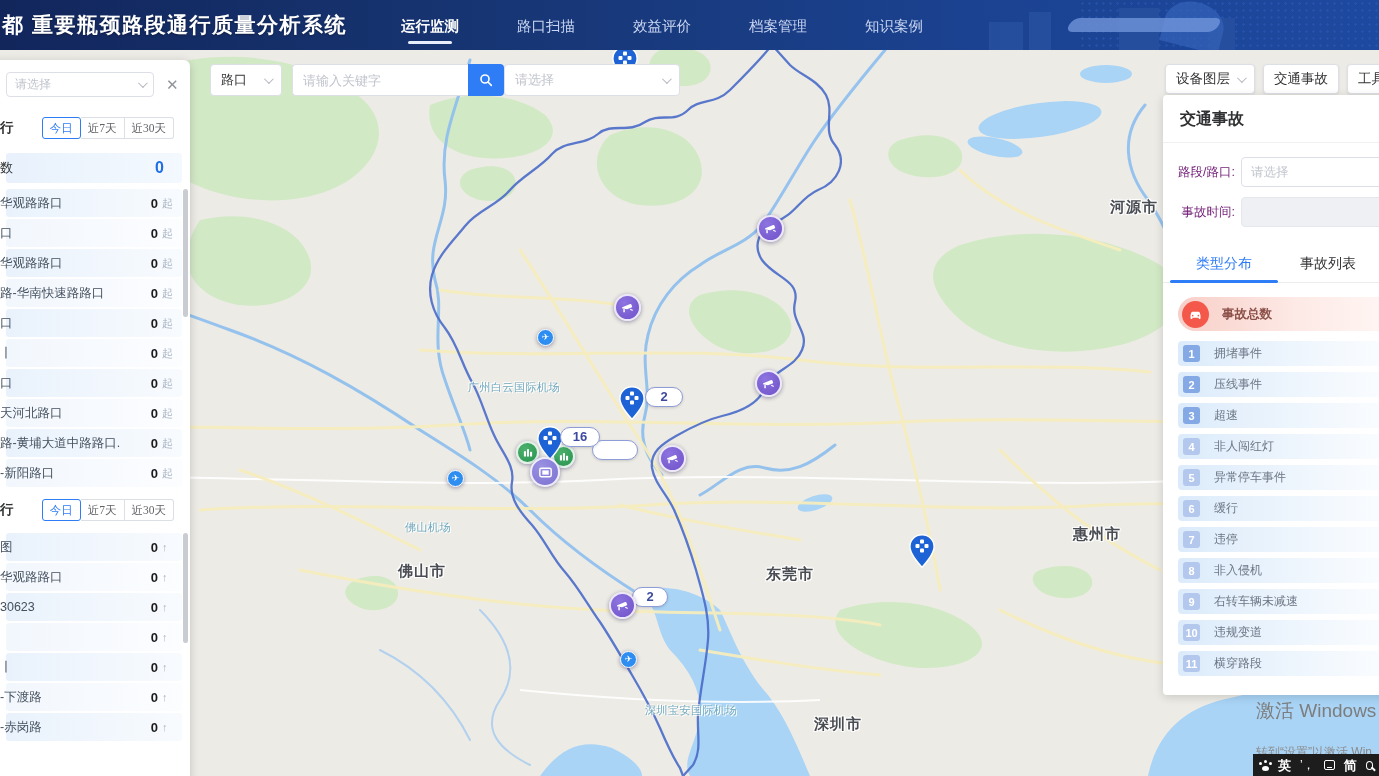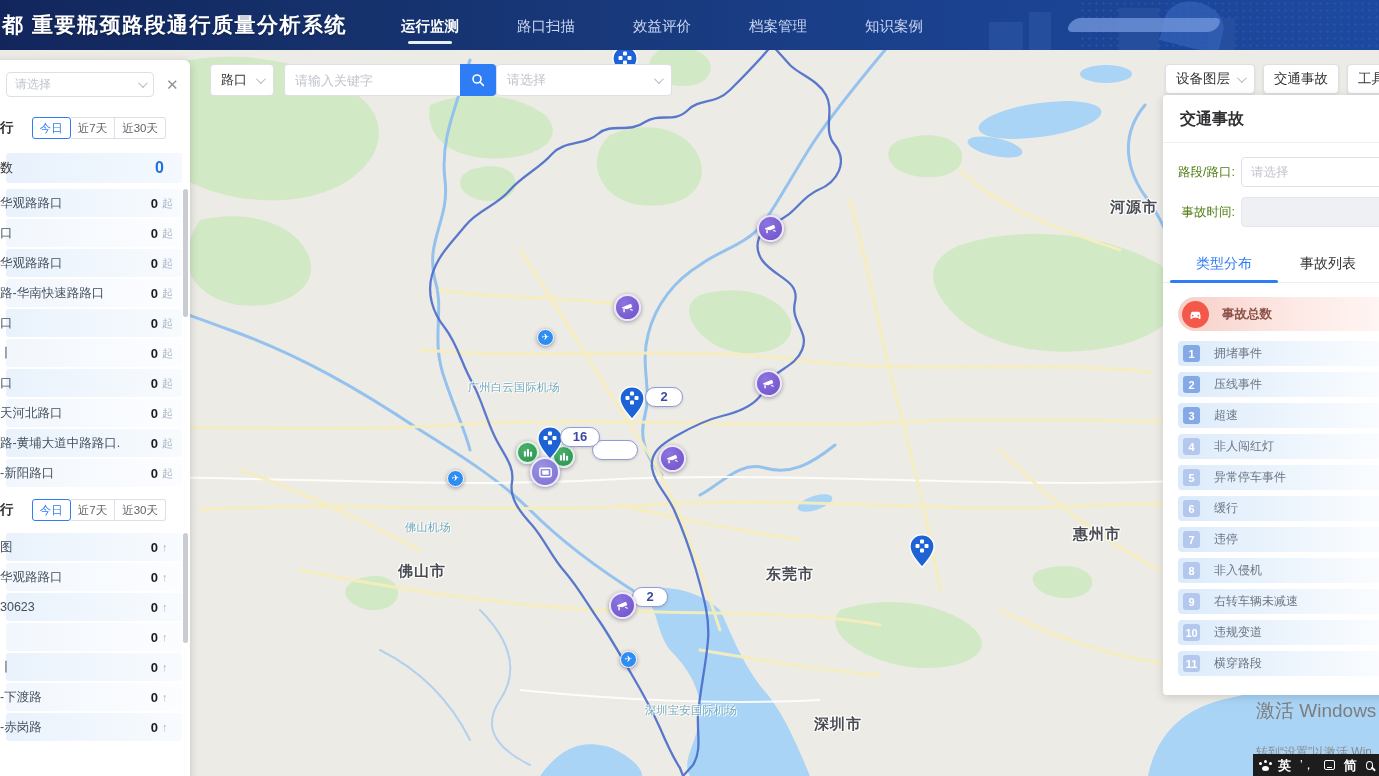--- a/index.html
+++ b/index.html
@@ -46,21 +46,21 @@
     color:#3d4a9e; font-weight:bold; font-size:13px; text-align:center; line-height:17px; height:20px; z-index:11;
     box-shadow:0 1px 3px rgba(0,0,0,.15); }
 
   
   .map-toolbar { position:absolute; left:210px; top:64px; height:32px; display:flex; z-index:30; }
   .sel { background:#fff; border:1px solid #dcdfe6; border-radius:4px; height:32px; display:flex; align-items:center;
     padding:0 10px; font-size:13px; color:#333; }
   .sel .ph { color:#c0c4cc; }
   .chev { width:7px; height:7px; border-right:1.5px solid #b3b7be; border-bottom:1.5px solid #b3b7be;
     transform:rotate(45deg) translateY(-2px); margin-left:auto; }
-  .sel-cat { width:64px; margin-right:10px; justify-content:center; }
+  .sel-cat { width:72px; margin-right:10px; justify-content:center; }
   .kw-wrap { display:flex; }
   .kw-input { width:176px; height:32px; border:1px solid #dcdfe6; border-right:none; border-radius:4px 0 0 4px;
     padding:0 10px; font-size:13px; color:#333; outline:none; background:#fff; }
   .kw-input::placeholder { color:#c0c4cc; }
   .search-btn { width:36px; height:32px; background:#2e7cf6; border:none; border-radius:0 4px 4px 0;
     display:flex; align-items:center; justify-content:center; cursor:pointer; }
   .sel-area { width:176px; }
   .sel-area .ph { flex:1; }
 
   
@@ -69,21 +69,21 @@
     align-items:center; padding:0 10px; font-size:13.5px; color:#333; cursor:pointer; white-space:nowrap;
     box-shadow:0 1px 3px rgba(0,0,0,.08); }
   .layer-btn .chev { margin-left:7px; }
 
   
   .right-panel { position:absolute; left:1163px; top:95px; width:226px; height:600px; background:#fff;
     border-radius:4px 0 0 4px; box-shadow:0 2px 10px rgba(0,0,0,.15); z-index:40; overflow:hidden; }
   .rp-title { font-size:16px; color:#303133; font-weight:bold; padding:14px 0 12px 17px; border-bottom:1px solid #f0f0f0; }
   .rp-form { padding:14px 0 2px 10px; }
   .rp-field { display:flex; align-items:center; margin-bottom:10px; }
-  .rp-label { width:62px; font-size:12.5px; color:#4d7c0f; text-align:right; flex:none; }
+  .rp-label { width:62px; font-size:12.5px; color:#701a75; text-align:right; flex:none; }
   .rp-input { margin-left:6px; width:152px; height:30px; border:1px solid #dcdfe6; border-radius:4px;
     padding:0 9px; font-size:12.5px; color:#333; outline:none; background:#fff; }
   .rp-input::placeholder { color:#c0c4cc; }
   .rp-input.disabled { background:#eef0f4; border-color:#e4e7ed; }
   .rp-tabs { display:flex; justify-content:center; gap:40px; margin-top:8px; border-bottom:1px solid #ececec; }
   .rp-tab { font-size:14px; color:#303133; padding:8px 4px 9px; position:relative; cursor:pointer; }
   .rp-tab.active { color:#2e7cf6; }
   .rp-tab.active::after { content:""; position:absolute; left:-22px; right:-22px; bottom:-1px; height:3px; background:#2e7cf6; border-radius:2px; }
   .rp-list { padding:14px 0 0 15px; }
   .rp-total { display:flex; align-items:center; height:34px; border-radius:17px 0 0 17px;
@@ -101,21 +101,21 @@
 
   
   .left-panel { position:absolute; left:-14px; top:60px; width:204px; height:745px; background:#fff;
     border-radius:6px; box-shadow:0 2px 10px rgba(0,0,0,.18); z-index:40; padding:12px 0 0 20px; overflow:hidden; }
   .lp-filter { display:flex; align-items:center; }
   .lp-select { width:148px; height:25px; border:1px solid #dcdfe6; border-radius:4px; display:flex; align-items:center;
     padding:0 8px; font-size:12px; color:#c0c4cc; background:#fff; }
   .lp-close { margin-left:12px; color:#909399; font-size:15px; cursor:pointer; line-height:1; }
   .lp-sec-head { display:flex; align-items:center; margin-top:20px; }
   .lp-sec-title { font-size:13.5px; color:#303133; font-weight:bold; margin-left:-6px; }
-  .seg-group { display:flex; margin-left:auto; margin-right:24px; }
+  .seg-group { display:flex; margin-left:auto; margin-right:16px;font-family:Liberation Serif, serif; }
   .seg { height:22px; padding:0 7px; font-size:11.5px; color:#606266; background:#fff; border:1px solid #dcdfe6;
     display:flex; align-items:center; cursor:pointer; }
   .seg:first-child { border-radius:3px 0 0 3px; }
   .seg:last-child { border-radius:0 3px 3px 0; }
   .seg + .seg { border-left:none; }
   .seg.active { color:#2e7cf6; border:1px solid #2e7cf6; border-radius:3px; }
   .lp-total-row { display:flex; align-items:center; height:30px; margin-top:14px; margin-right:8px;
     background:linear-gradient(90deg,#e8f1fc,#f3f9fe); border-radius:3px; }
   .lp-total-label { font-size:13px; color:#303133; margin-left:-6px; }
   .lp-total-value { margin-left:auto; margin-right:18px; color:#1f6ee4; font-weight:bold; font-size:16px; }

